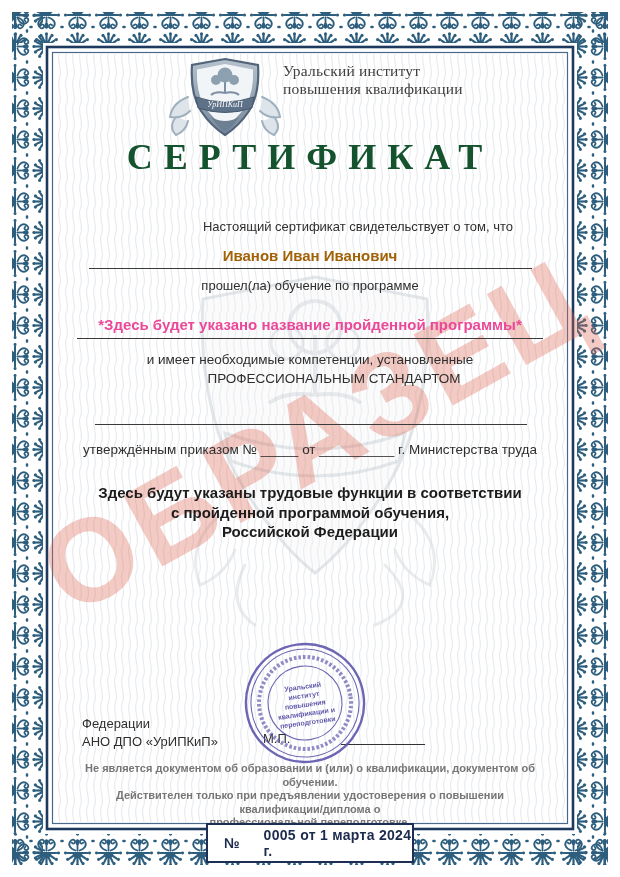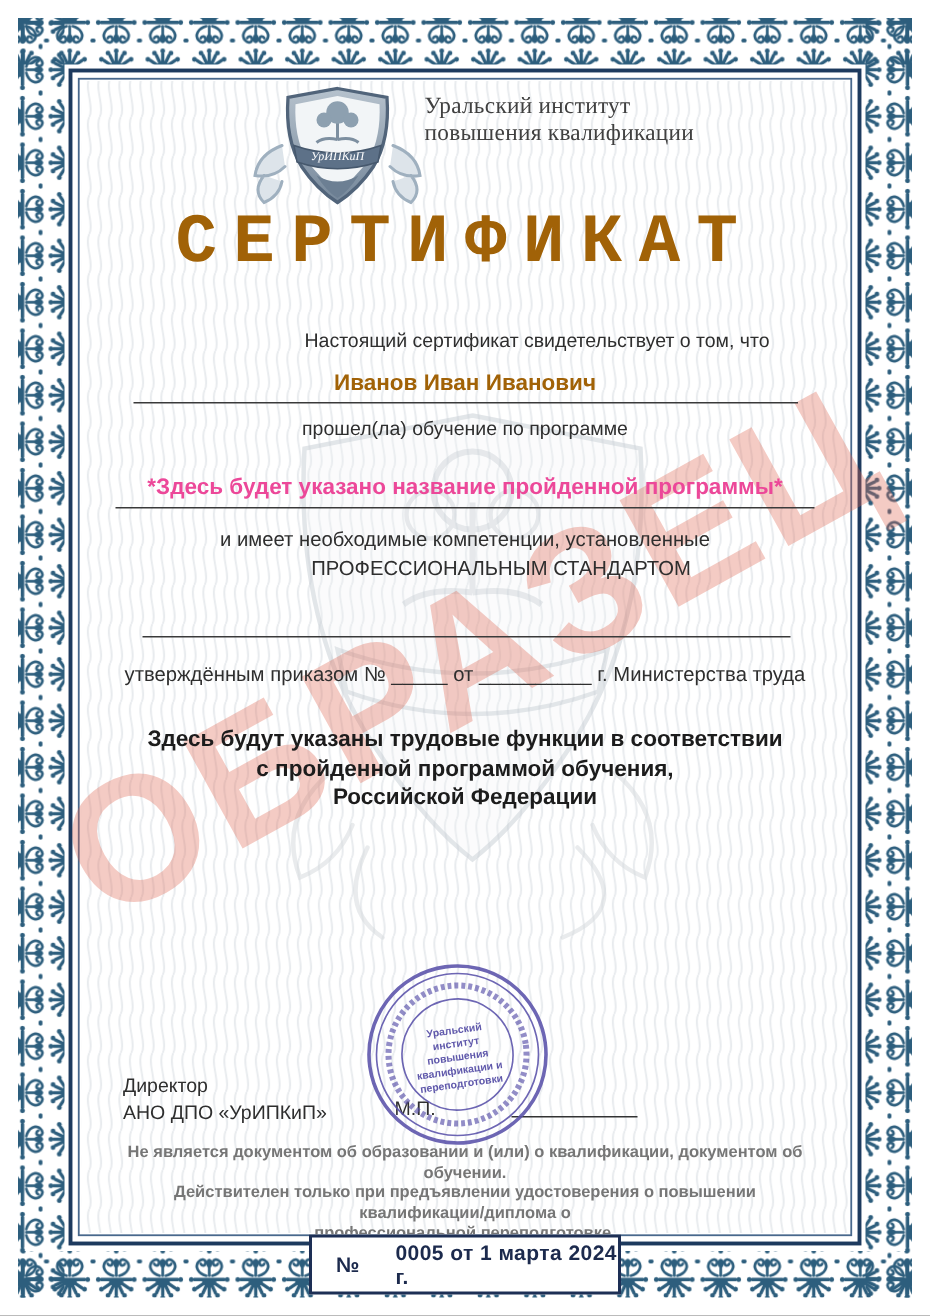--- a/index.html
+++ b/index.html
@@ -10,22 +10,22 @@
   }
   .layer{position:absolute;left:0;top:0;}
   
   .abs{position:absolute;left:55px;width:510px;text-align:center;}
   .institute{
     position:absolute;left:283px;top:62px;text-align:left;
     font-family:"Liberation Serif",serif;font-size:15.5px;line-height:18px;
     color:#404040;letter-spacing:.2px;
   }
   .cert-title{
-    top:136px;font-family:Liberation Mono, monospace;font-weight:700;
-    font-size:46px;letter-spacing:11px;color:#a16207;white-space:nowrap;
+    top:136px;font-family:Liberation Serif, serif;font-weight:700;
+    font-size:36px;letter-spacing:11px;color:#14532d;white-space:nowrap;
     left:40px;width:540px;
   }
   .intro{top:219px;font-size:13px;padding-left:48px;}
   .holder{top:247px;font-size:15px;font-weight:700;color:#a16207;}
   .uline{position:absolute;border-top:1.6px solid #3a3a3a;height:0;}
   .u-name{left:89px;width:443px;top:268px;}
   .u-prog{left:77px;width:466px;top:338px;}
   .u-mid{left:95px;width:432px;top:424px;}
   .prog-intro{top:278px;font-size:13px;}
   .prog-name{top:316px;font-size:15px;font-weight:700;color:#ec4899;}
@@ -180,21 +180,21 @@
       <div>утверждённым приказом № _____ от __________ г. Министерства труда</div>
     </div>
 
     <div class="abs functions">
       <div>Здесь будут указаны трудовые функции в соответствии</div>
       <div>с пройденной программой обучения,</div>
       <div>Российской Федерации</div>
     </div>
 
     <div class="director">
-      <div>Директор</div>
+      <div>Федерации</div>
       <div>АНО ДПО «УрИПКиП»</div>
     </div>
     <div class="mp">М.П.</div>
     <div class="uline sig-line"></div>
 
     <div class="abs disclaimer">
       <div>Не является документом об образовании и (или) о квалификации, документом об обучении.</div>
       <div>Действителен только при предъявлении удостоверения о повышении квалификации/диплома о</div>
       <div>профессиональной переподготовке.</div>
     </div>

